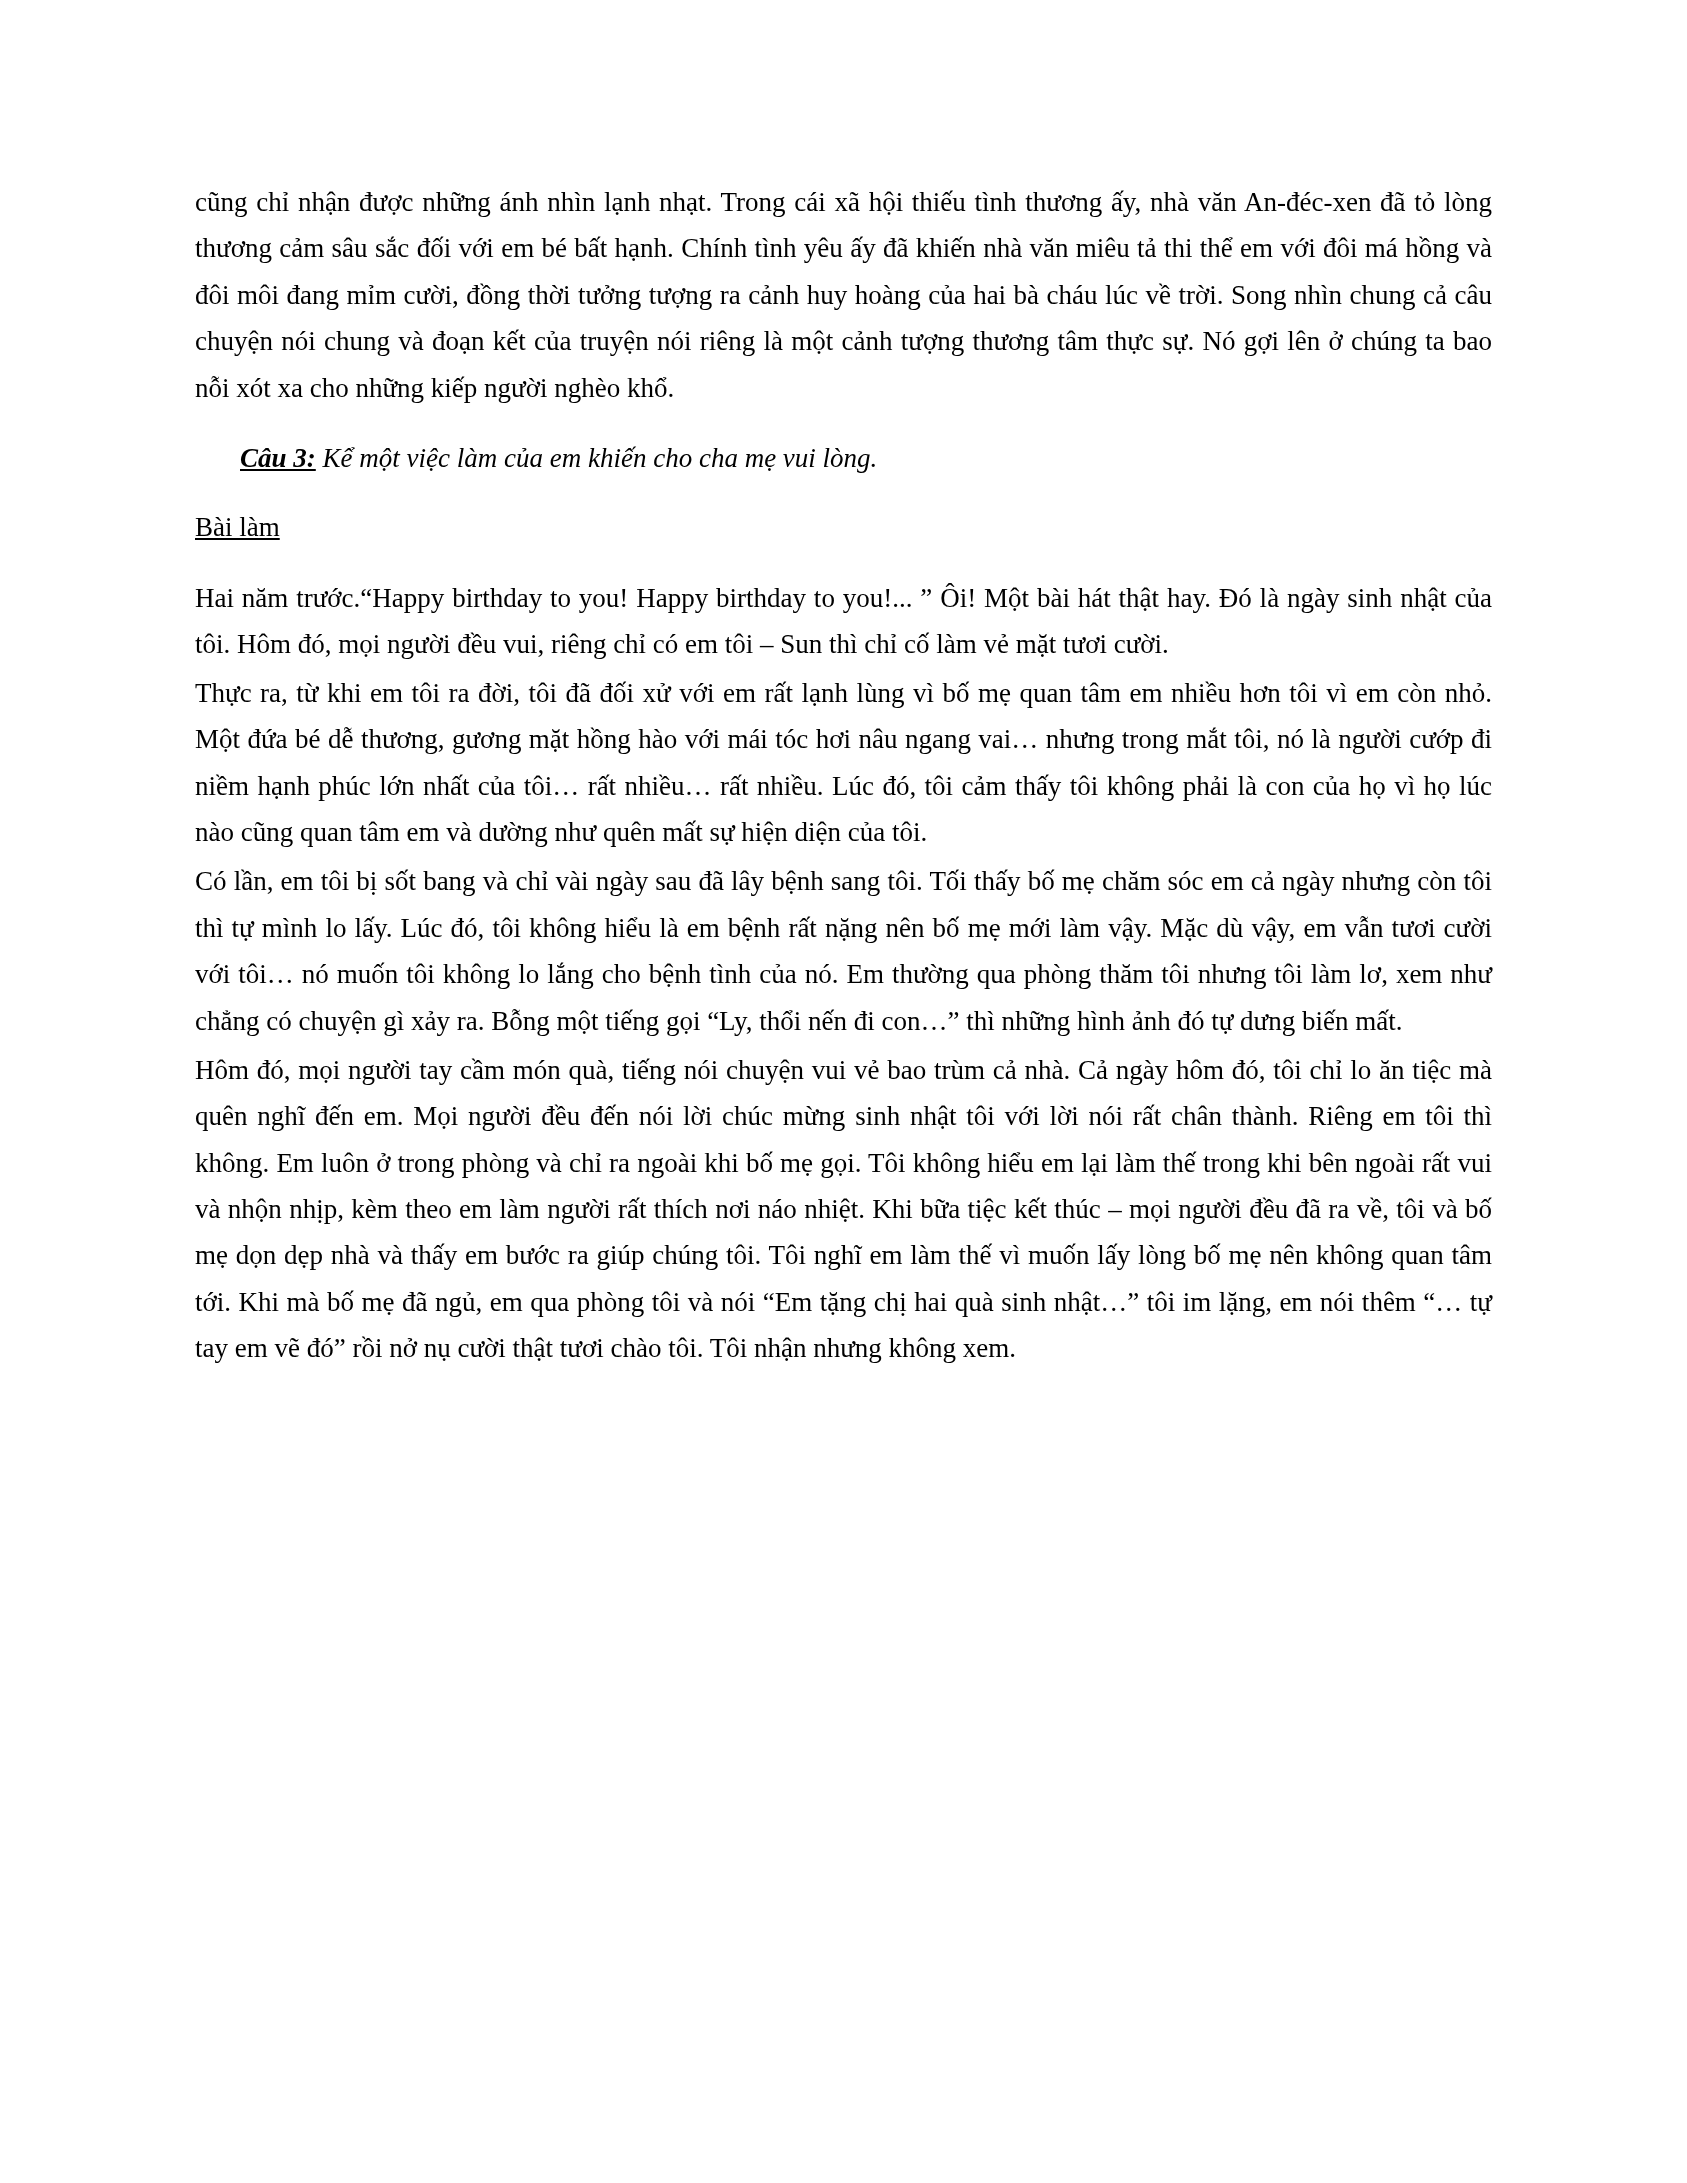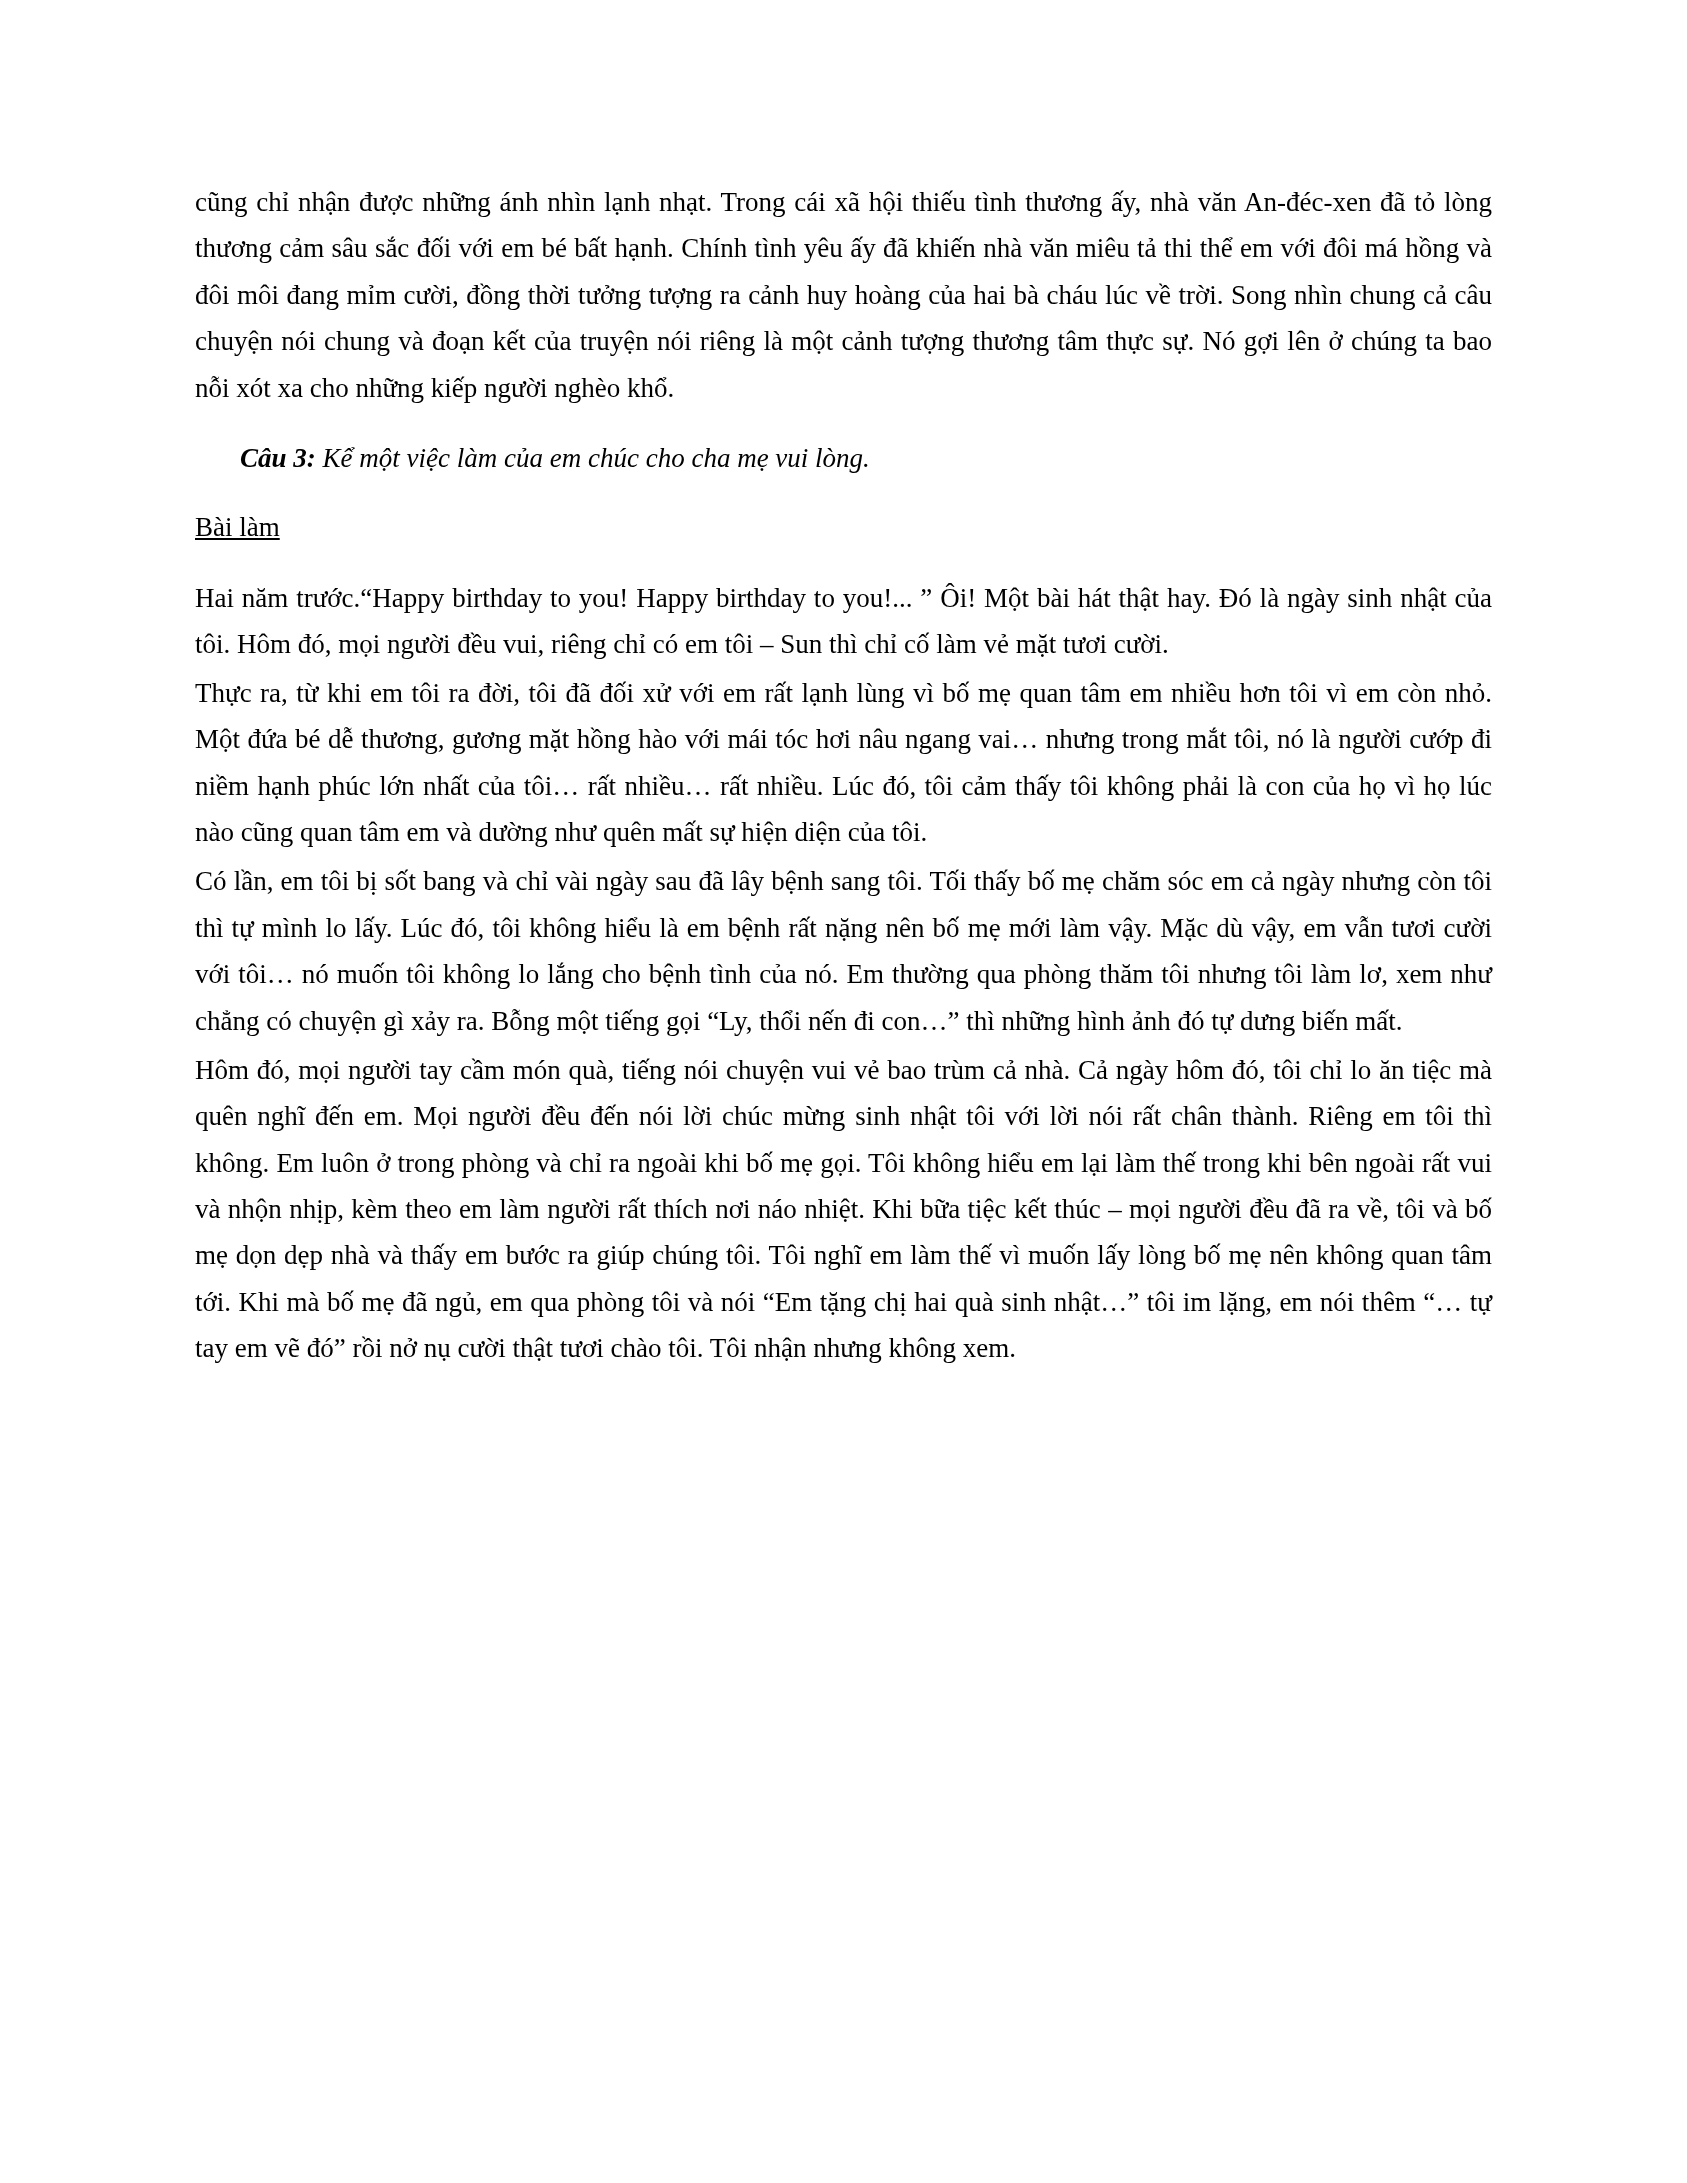--- a/index.html
+++ b/index.html
@@ -37,20 +37,21 @@
   .first-block {
     margin-bottom: 24px;
   }
   .question-line {
     margin: 22.5px 0 22.5px 0;
     padding-left: 45px;
   }
   .q-label {
     font-weight: bold;
     font-style: italic;
+    text-decoration: underline;
   }
   .q-text {
     font-style: italic;
   }
   .baisam {
     text-align: left;
     margin: 20px 0 24px 0;
   }
   .baisam span {
     text-decoration: underline;
@@ -60,21 +61,21 @@
   }
 </style>
 </head>
 <body>
 
 <div class="page">
   <div class="doc-body">
 
     <p class="para first-block">cũng chỉ nhận được những ánh nhìn lạnh nhạt. Trong cái xã hội thiếu tình thương ấy, nhà văn An-đéc-xen đã tỏ lòng thương cảm sâu sắc đối với em bé bất hạnh. Chính tình yêu ấy đã khiến nhà văn miêu tả thi thể em với đôi má hồng và đôi môi đang mỉm cười, đồng thời tưởng tượng ra cảnh huy hoàng của hai bà cháu lúc về trời. Song nhìn chung cả câu chuyện nói chung và đoạn kết của truyện nói riêng là một cảnh tượng thương tâm thực sự. Nó gợi lên ở chúng ta bao nỗi xót xa cho những kiếp người nghèo khổ.</p>
 
-    <p class="question-line"><span class="q-label">Câu 3:</span><span class="q-text"> Kể một việc làm của em chúc cho cha mẹ vui lòng.</span></p>
+    <p class="question-line"><span class="q-label">Câu 3:</span><span class="q-text"> Kể một việc làm của em khiến cho cha mẹ vui lòng.</span></p>
 
     <p class="baisam"><span>Bài làm</span></p>
 
     <p class="para block">Hai năm trước.“Happy birthday to you! Happy birthday to you!... ” Ôi! Một bài hát thật hay. Đó là ngày sinh nhật của tôi. Hôm đó, mọi người đều vui, riêng chỉ có em tôi – Sun thì chỉ cố làm vẻ mặt tươi cười.</p>
 
     <p class="para block">Thực ra, từ khi em tôi ra đời, tôi đã đối xử với em rất lạnh lùng vì bố mẹ quan tâm em nhiều hơn tôi vì em còn nhỏ. Một đứa bé dễ thương, gương mặt hồng hào với mái tóc hơi nâu ngang vai… nhưng trong mắt tôi, nó là người cướp đi niềm hạnh phúc lớn nhất của tôi… rất nhiều… rất nhiều. Lúc đó, tôi cảm thấy tôi không phải là con của họ vì họ lúc nào cũng quan tâm em và dường như quên mất sự hiện diện của tôi.</p>
 
     <p class="para block">Có lần, em tôi bị sốt bang và chỉ vài ngày sau đã lây bệnh sang tôi. Tối thấy bố mẹ chăm sóc em cả ngày nhưng còn tôi thì tự mình lo lấy. Lúc đó, tôi không hiểu là em bệnh rất nặng nên bố mẹ mới làm vậy. Mặc dù vậy, em vẫn tươi cười với tôi… nó muốn tôi không lo lắng cho bệnh tình của nó. Em thường qua phòng thăm tôi nhưng tôi làm lơ, xem như chẳng có chuyện gì xảy ra. Bỗng một tiếng gọi “Ly, thổi nến đi con…” thì những hình ảnh đó tự dưng biến mất.</p>
 
     <p class="para block">Hôm đó, mọi người tay cầm món quà, tiếng nói chuyện vui vẻ bao trùm cả nhà. Cả ngày hôm đó, tôi chỉ lo ăn tiệc mà quên nghĩ đến em. Mọi người đều đến nói lời chúc mừng sinh nhật tôi với lời nói rất chân thành. Riêng em tôi thì không. Em luôn ở trong phòng và chỉ ra ngoài khi bố mẹ gọi. Tôi không hiểu em lại làm thế trong khi bên ngoài rất vui và nhộn nhịp, kèm theo em làm người rất thích nơi náo nhiệt. Khi bữa tiệc kết thúc – mọi người đều đã ra về, tôi và bố mẹ dọn dẹp nhà và thấy em bước ra giúp chúng tôi. Tôi nghĩ em làm thế vì muốn lấy lòng bố mẹ nên không quan tâm tới. Khi mà bố mẹ đã ngủ, em qua phòng tôi và nói “Em tặng chị hai quà sinh nhật…” tôi im lặng, em nói thêm “… tự tay em vẽ đó” rồi nở nụ cười thật tươi chào tôi. Tôi nhận nhưng không xem.</p>

